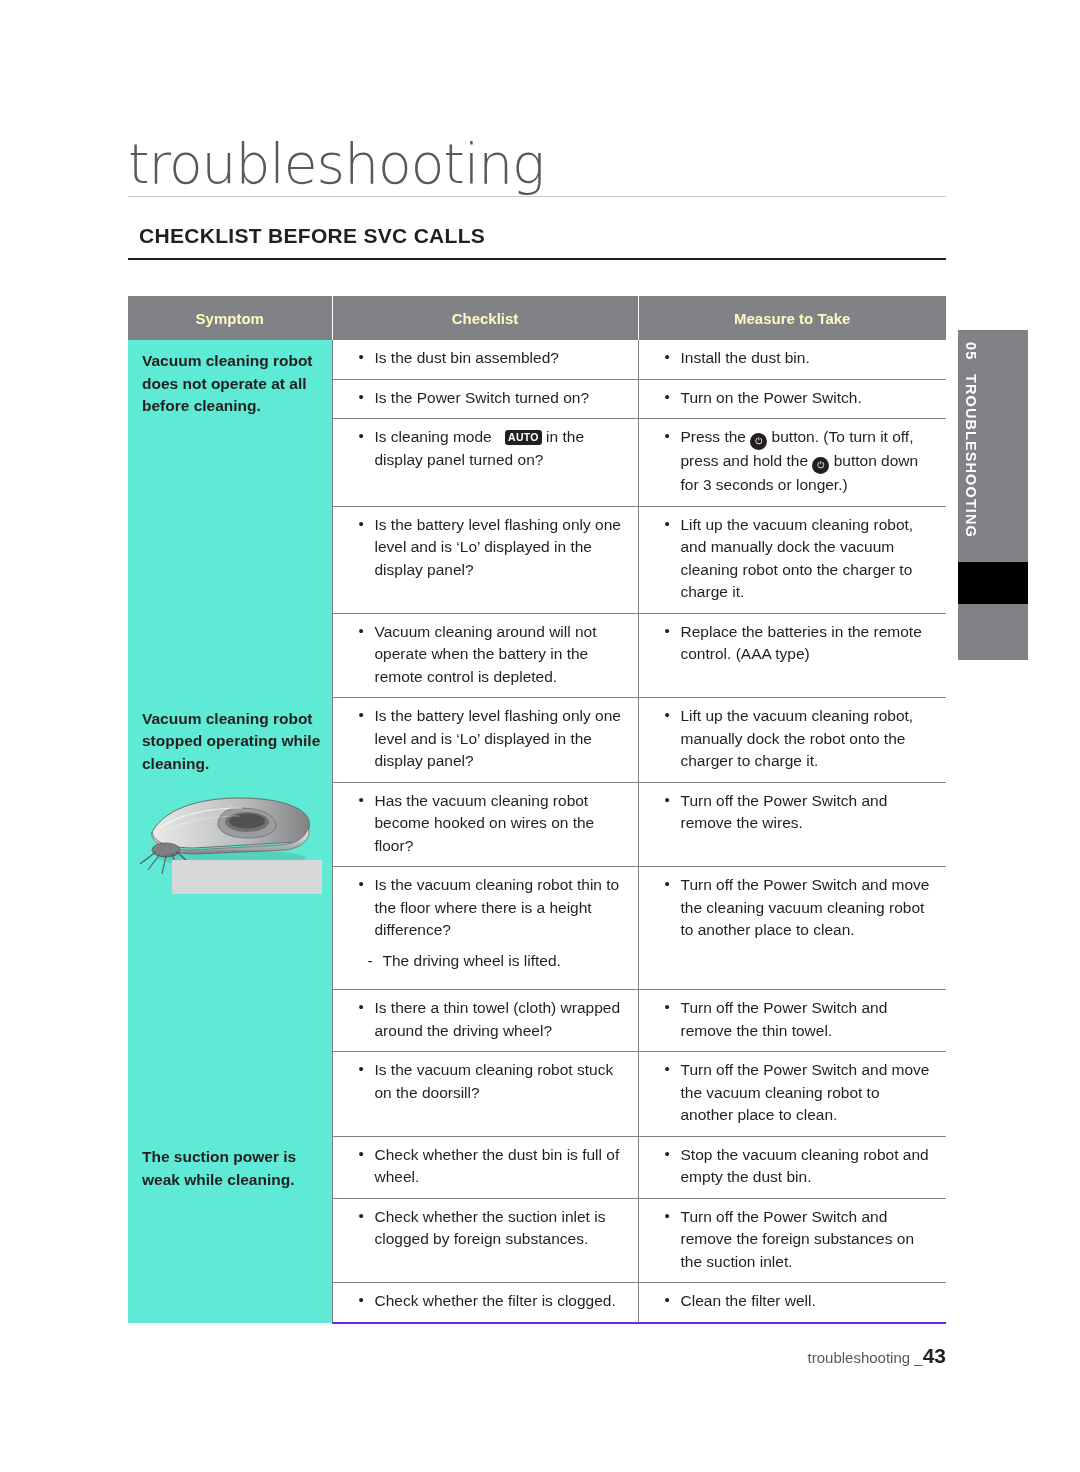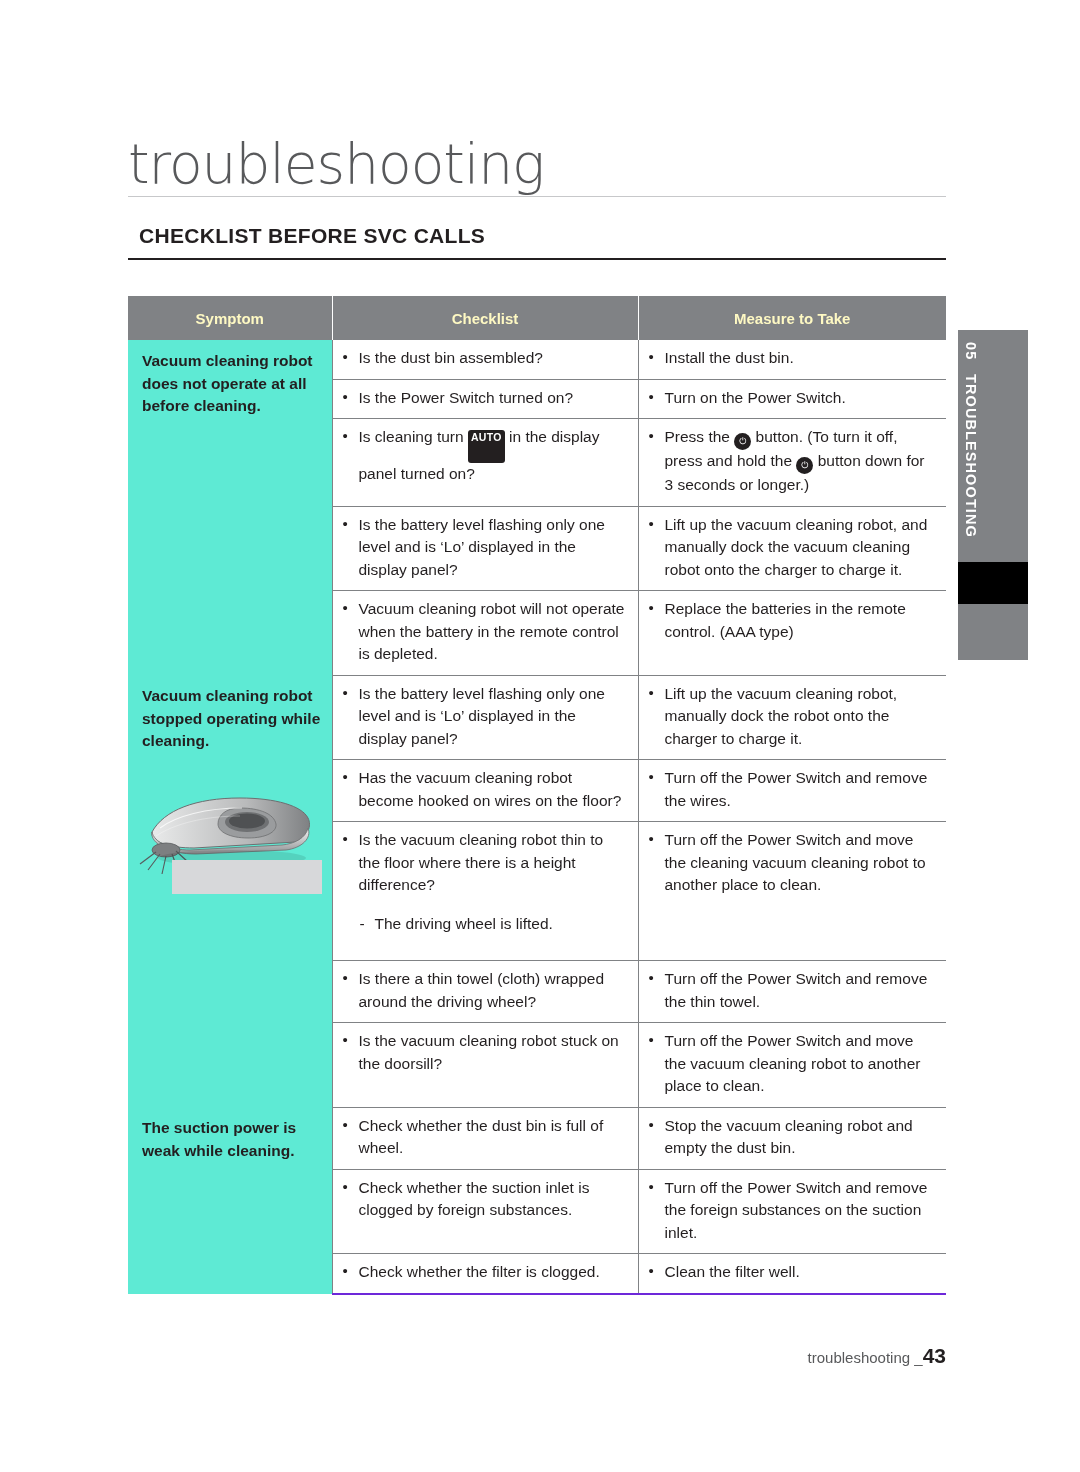--- a/index.html
+++ b/index.html
@@ -132,21 +132,21 @@
   }
   .table td.sym {
     background: #5eead4;
     font-weight: bold;
     border-bottom: none;
     padding-left: 14px;
     padding-top: 10px;
   }
   .table td.chk, .table td.msr {
     border-left: 1px solid #808285;
-    padding-left: 8px;
+    padding-left: 24px;
   }
   .table td.last-row { border-bottom: 2px solid #6d28d9; }
 
   .table tr.hdr-underline th { border-bottom: none; }
 
   
   .bl {
     position: relative;
     padding-left: 18px;
     margin: 0;
@@ -154,43 +154,44 @@
   .bl:before {
     content: "\2022";
     position: absolute;
     left: 2px;
     top: -1px;
     font-size: 15px;
   }
   .dash {
     position: relative;
     padding-left: 18px;
-    margin: 16px;
+    margin: 8px;
   }
   .dash:before {
     content: "-";
     position: absolute;
     left: 3px;
     top: 0px;
   }
 
   
   .key {
     display: inline-block;
     background: #231f20;
     color: #ffffff;
     font-size: 10.5px;
     font-weight: bold;
     line-height: 15px;
-    height: 33px;
+    height: 15px;
     padding: 0 3px;
     border-radius: 3px;
     vertical-align: 1px;
     letter-spacing: 0.3px;
     font-family: "Liberation Sans", sans-serif;
+    margin-left: 9px;
   }
   .key-round {
     display: inline-block;
     background: #231f20;
     color: #ffffff;
     width: 17px;
     height: 17px;
     border-radius: 50%;
     text-align: center;
     line-height: 17px;
@@ -264,21 +265,21 @@
       <td class="chk">
         <p class="bl">Is the Power Switch turned on?</p>
       </td>
       <td class="msr">
         <p class="bl">Turn on the Power Switch.</p>
       </td>
     </tr>
 
     <tr>
       <td class="chk">
-        <p class="bl"><span>Is cleaning turn</span>
+        <p class="bl"><span>Is cleaning mode</span>
           <span class="key">AUTO</span>
           <span>in the display panel turned on?</span></p>
       </td>
       <td class="msr">
         <p class="bl"><span>Press the</span>
           <span class="key-round">⏻</span>
           <span>button. (To turn it off, press and hold the</span>
           <span class="key-round">⏻</span>
           <span>button down for 3 seconds or longer.)</span></p>
       </td>
@@ -288,21 +289,21 @@
       <td class="chk">
         <p class="bl">Is the battery level flashing only one level and is ‘Lo’ displayed in the display panel?</p>
       </td>
       <td class="msr">
         <p class="bl">Lift up the vacuum cleaning robot, and manually dock the vacuum cleaning robot onto the charger to charge it.</p>
       </td>
     </tr>
 
     <tr>
       <td class="chk">
-        <p class="bl">Vacuum cleaning robot will not operate when the battery in the remote control is depleted.</p>
+        <p class="bl">Vacuum cleaning around will not operate when the battery in the remote control is depleted.</p>
       </td>
       <td class="msr">
         <p class="bl">Replace the batteries in the remote control. (AAA type)</p>
       </td>
     </tr>
 
     <tr>
       <td class="sym" rowspan="5">Vacuum cleaning robot stopped operating while cleaning.</td>
       <td class="chk">
         <p class="bl">Is the battery level flashing only one level and is ‘Lo’ displayed in the display panel?</p>

